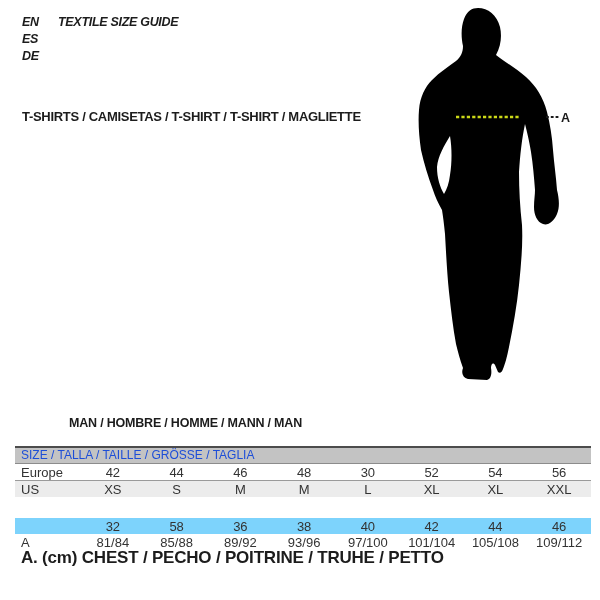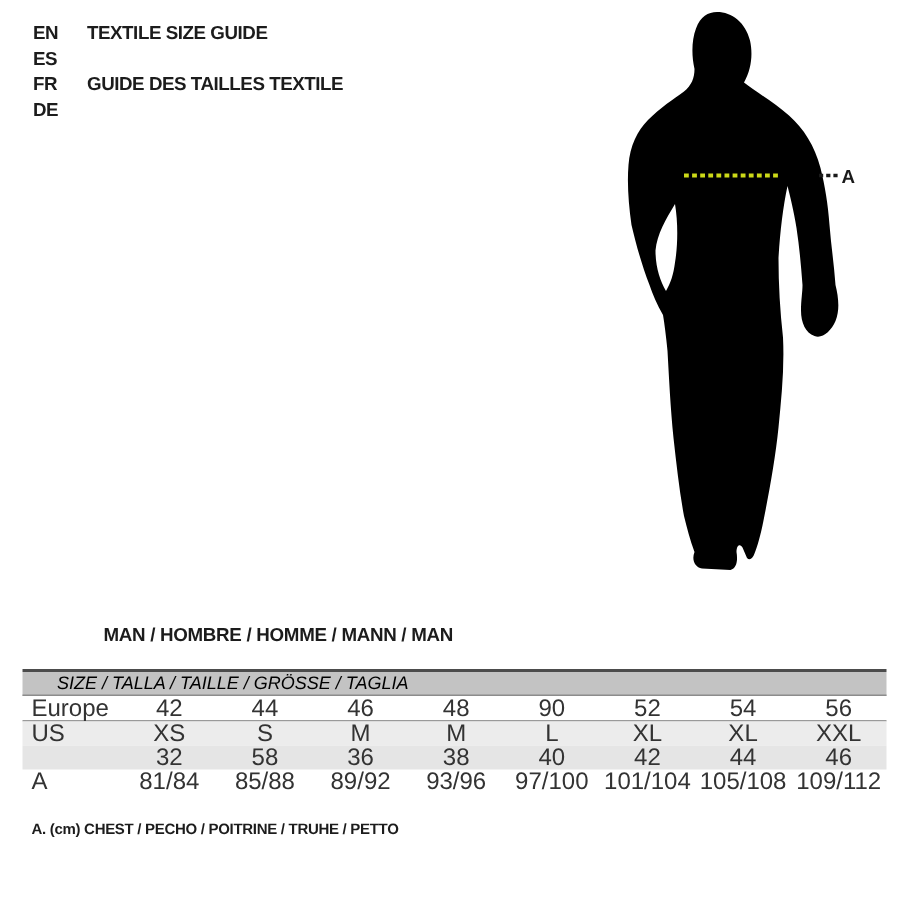--- a/index.html
+++ b/index.html
@@ -4,68 +4,65 @@
 <style>
   html,body{margin:0;padding:0;}
   body{
     width:600px;height:600px;position:relative;background:#ffffff;
     font-family:"Liberation Sans", sans-serif;color:#1c1c1c;overflow:hidden;
   }
   .abs{position:absolute;}
 
   
   .lang-block{left:22px;top:14px;}
-  .lang-row{display:flex;height:17px;line-height:17px;}
+  .lang-row{display:flex;height:17px;line-height:17px;font-style:italic;}
   .lang-code{width:36px;font-weight:bold;font-size:12.5px;letter-spacing:-0.3px;}
   .lang-label{font-weight:bold;font-size:12.5px;letter-spacing:-0.3px;white-space:nowrap;text-align:center;}
 
   
   .cat-block{left:22px;top:107px;}
   .cat-line{font-weight:bold;font-size:13px;letter-spacing:-0.3px;line-height:19px;white-space:nowrap;}
 
   
   .figure-svg{left:0;top:0;width:600px;height:600px;pointer-events:none;}
   .figure-svg text{font-family:"Liberation Sans",sans-serif;font-size:12.5px;font-weight:600;fill:#1a1a1a;}
 
   
   .section-title{left:21px;top:416px;font-weight:bold;font-size:12.5px;letter-spacing:-0.2px;padding-left:48px;}
 
   
   .size-table{left:15px;top:446px;width:576px;border-top:2px solid #4c4c4c;font-size:12px;color:#333;}
-  .size-header{height:15px;line-height:15px;padding-left:23px;border-bottom:1px solid #8c8c8c;
-               font-size:12px;color:#000000;white-space:nowrap;overflow:hidden;font-style:italic;}
+  .size-header{height:15px;line-height:15px;padding-left:6px;border-bottom:1px solid #8c8c8c;
+               font-size:12px;color:#1d4ed8;white-space:nowrap;overflow:hidden;}
   .size-row{display:grid;grid-template-columns:66px repeat(8,1fr);height:16px;align-items:center;}
   .size-row.row-0{border-bottom:1px solid #9a9a9a;}
-  .cell{text-align:center;font-size:16px;}
+  .cell{text-align:center;font-size:13px;}
   .label-cell{text-align:left;padding-left:6px;}
 
   
-  .footnote{left:21px;top:548px;font-weight:bold;font-size:10px;letter-spacing:-0.2px;}
+  .footnote{left:21px;top:548px;font-weight:bold;font-size:17px;letter-spacing:-0.2px;}
 </style>
 </head>
 <body>
 
 <div class="abs lang-block">
     <div class="lang-row">
       <span class="lang-code">EN</span>
       <span class="lang-label">TEXTILE SIZE GUIDE</span>
     </div>
     <div class="lang-row">
       <span class="lang-code">ES</span>
     </div>
     <div class="lang-row">
-      <span class="lang-code">FR</span>
-      <span class="lang-label">GUIDE DES TAILLES TEXTILE</span>
-    </div>
-    <div class="lang-row">
       <span class="lang-code">DE</span>
     </div>
   </div>
 
 <div class="abs cat-block">
+    <div class="cat-line">T-SHIRTS / CAMISETAS / T-SHIRT / T-SHIRT / MAGLIETTE</div>
   </div>
 
 <svg class="abs figure-svg" viewBox="0 0 600 600" xmlns="http://www.w3.org/2000/svg">
   <path fill-rule="evenodd" d="M478,8
            C488,8 497,15 500,27
            C502,36 501,46 496,55
            C505,62 517,69 526,77
            C536,86 543,97 547,112
            C550,124 552,136 553,150
            C554,163 556,176 557,190
@@ -113,37 +110,37 @@
 <div class="abs section-title">MAN / HOMBRE / HOMME / MANN / MAN</div>
 
 <div class="abs size-table">
   <div class="size-header" style="background: rgb(195, 195, 195);">SIZE / TALLA / TAILLE / GRÖSSE / TAGLIA</div>
 <div class="size-row row-0">
       <div class="cell label-cell">Europe</div>
       <div class="cell">42</div>
       <div class="cell">44</div>
       <div class="cell">46</div>
       <div class="cell">48</div>
-      <div class="cell">90</div>
+      <div class="cell">30</div>
       <div class="cell">52</div>
       <div class="cell">54</div>
       <div class="cell">56</div>
     </div>
     <div class="size-row row-1" style="background: rgb(236, 236, 236);">
       <div class="cell label-cell">US</div>
       <div class="cell">XS</div>
       <div class="cell">S</div>
       <div class="cell">M</div>
       <div class="cell">M</div>
       <div class="cell">L</div>
       <div class="cell">XL</div>
       <div class="cell">XL</div>
       <div class="cell">XXL</div>
     </div>
-    <div class="size-row row-2" style="background: #e5e5e5;">
+    <div class="size-row row-2" style="background: #7dd3fc; margin-top: 21px;">
       <div class="cell label-cell"></div>
       <div class="cell">32</div>
       <div class="cell">58</div>
       <div class="cell">36</div>
       <div class="cell">38</div>
       <div class="cell">40</div>
       <div class="cell">42</div>
       <div class="cell">44</div>
       <div class="cell">46</div>
     </div>

